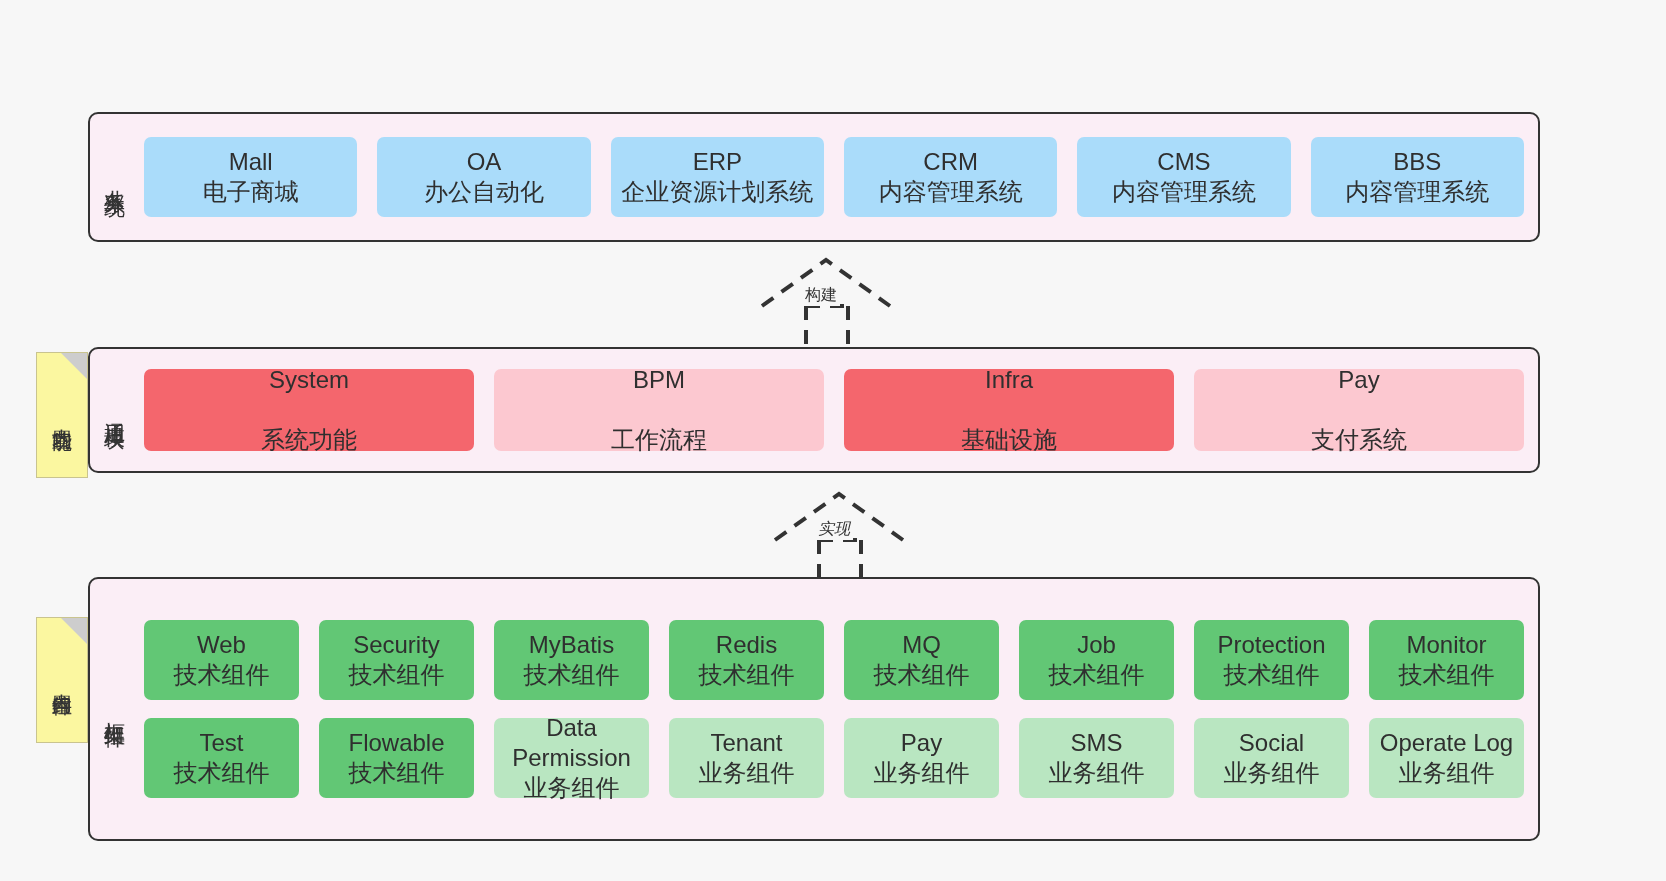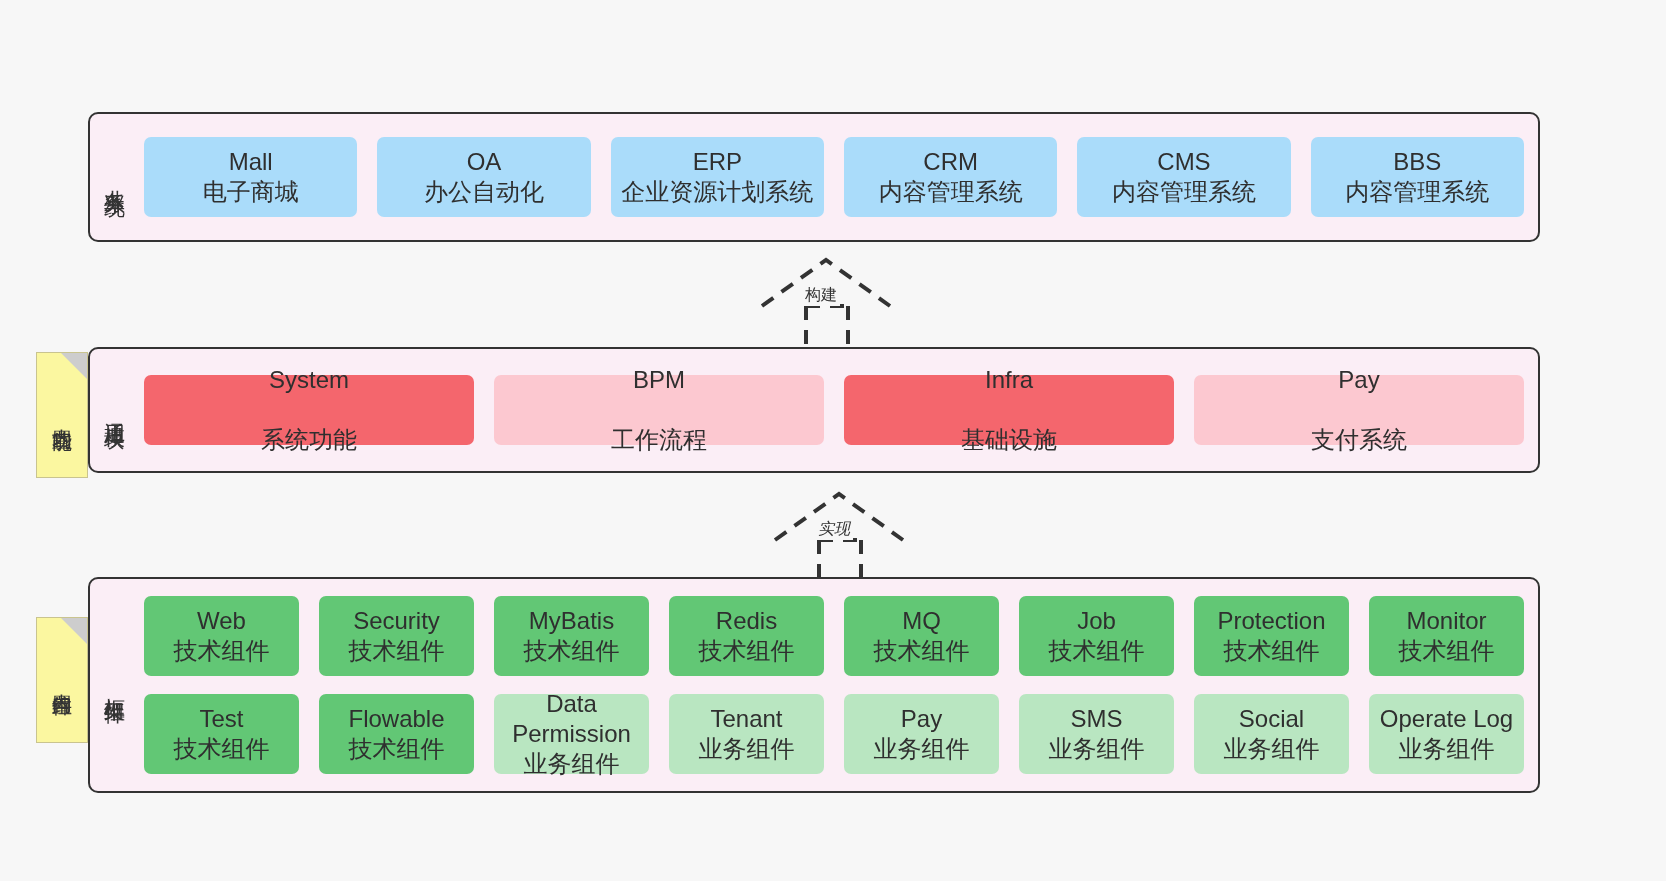--- a/index.html
+++ b/index.html
@@ -81,21 +81,21 @@
     line-height: 1.26;
     color: #2f2f2f;
     box-sizing: border-box;
     padding: 4px 6px;
     user-select: none;
   }
   .box .b-name { white-space: normal; }
   .box .b-sub  { white-space: normal; }
 
   .h-biz   { height: 80px; }
-  .h-mod   { height: 70px; gap: 29px; }
+  .h-mod   { height: 82px; gap: 29px; }
   .h-comp  { height: 80px; }
 
   .c-blue       { background: #aadcfa; }
   .c-red        { background: #f4666d; }
   .c-pink       { background: #fcc8d0; }
   .c-green      { background: #62c775; }
   .c-lightgreen { background: #b9e6c1; }
 
   
   .note {
@@ -221,21 +221,21 @@
       <path d="M46 48 L46 88 M88 48 L88 88 M46 48 L88 48" fill="none" stroke="#333333" stroke-width="4" stroke-dasharray="14,10"></path>
     </svg>
     <span class="a-label" style="left:42px; top:27px;font-style:italic;">实现</span>
   </div>
 
   <div class="note" id="note-builtin-component" style="left:36px; top:617px; width:52px; height:126px;">
     <span class="fold"></span>
     <span>内置组件</span>
   </div>
 
-  <div class="layer" id="layer-framework" style="left:88px; top:577px; width:1452px; height:216px;">
+  <div class="layer" id="layer-framework" style="left:88px; top:577px; width:1452px; height:264px;">
     <div class="layer-title">框架组件</div>
     <div class="layer-body">
 
       <div class="row">
         <div class="box h-comp c-green">
           <span class="b-name">Web</span>
           <span class="b-sub">技术组件</span>
         </div>
         <div class="box h-comp c-green">
           <span class="b-name">Security</span>

